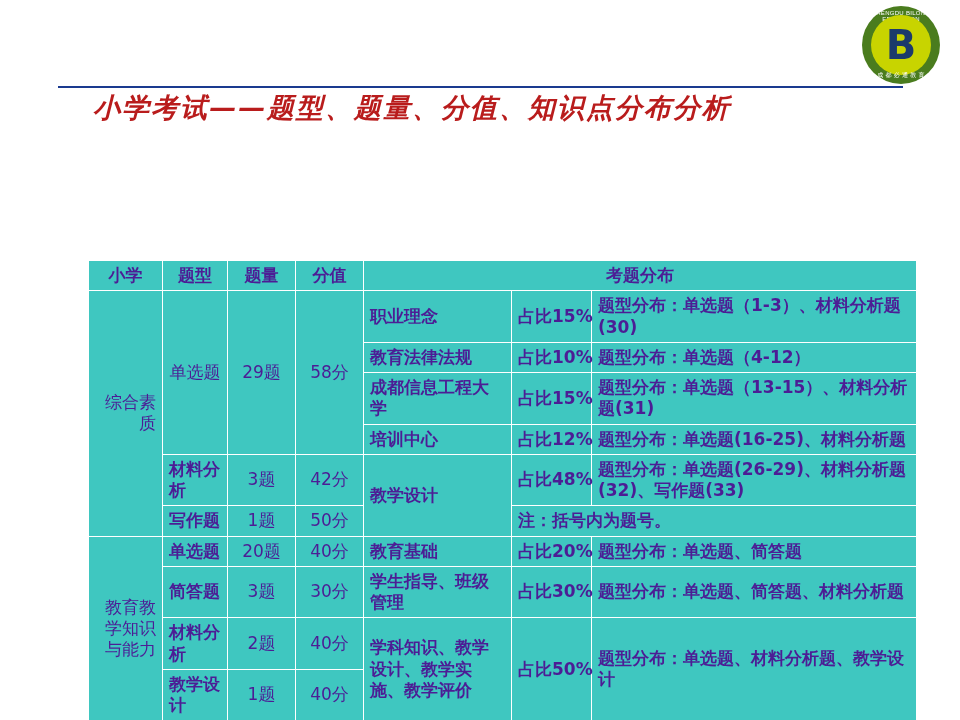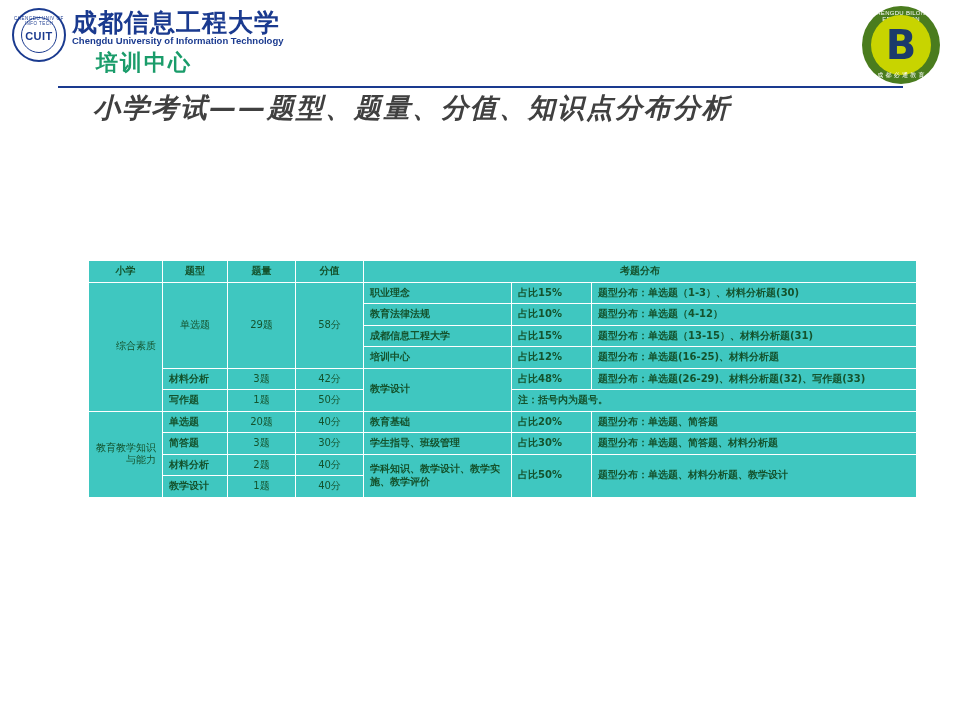--- a/index.html
+++ b/index.html
@@ -155,43 +155,43 @@
 
   
   .page-title {
     position: absolute;
     left: 0;
     top: 90px;
     width: 824px;
     text-align: center;
     font-size: 27px;
     font-weight: bold;
-    color: #404040;
+    color: #b91c1c;
     font-family: "DejaVu Serif", serif;
     font-style: italic;
     letter-spacing: 2px;
   }
 
   
   .table-wrap {
     position: absolute;
     left: 88px;
     top: 260px;
     width: 828px;
   }
   table.grid {
     border-collapse: collapse;
     width: 828px;
     background: #3fc7c0;
     table-layout: fixed;
   }
   table.grid td {
     border: 1px solid #ffffff;
-    color: #14532d;
-    font-size: 10px;
+    color: #4c1d95;
+    font-size: 17px;
     padding: 4px 6px;
     vertical-align: middle;
     font-family: "DejaVu Sans", sans-serif;
     line-height: 1.25;
   }
   .hdr {
     font-weight: bold;
     text-align: center;
     font-size: 13.5px;
   }
@@ -209,29 +209,20 @@
   .col-f { width: 80px; }
   .col-g { width: 325px; }
 
   .nowrap { white-space: nowrap; }
 </style>
 </head>
 <body>
 
 <div class="header">
 
-  <div class="logo-left">
-    <div class="logo-seal">
-      <div class="logo-seal-top">CHENGDU UNIV OF INFO TECH</div>
-      <div class="logo-seal-text">CUIT</div>
-    </div>
-    <div class="uni-cn">成都信息工程大学</div>
-    <div class="uni-en">Chengdu University of Information Technology</div>
-    <div class="uni-sub">培训中心</div>
-  </div>
 
   <div class="logo-right">
     <div class="logo-right-outer"></div>
     <div class="logo-right-arc-top">CHENGDU BILONG EDUCATION</div>
     <div class="logo-right-inner"></div>
     <div class="logo-right-letter">B</div>
     <div class="logo-right-arc-bottom">成 都 必 通 教 育</div>
   </div>
 
   <div class="header-rule"></div>

